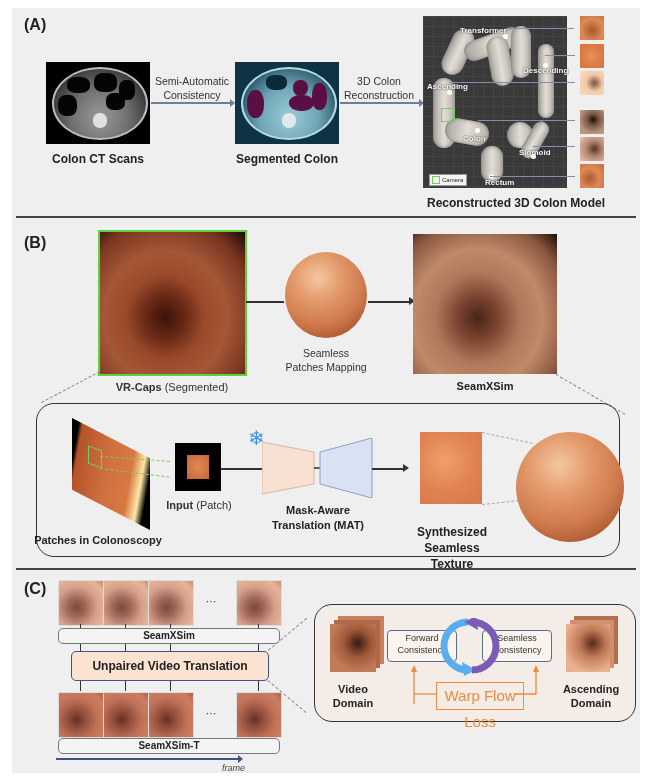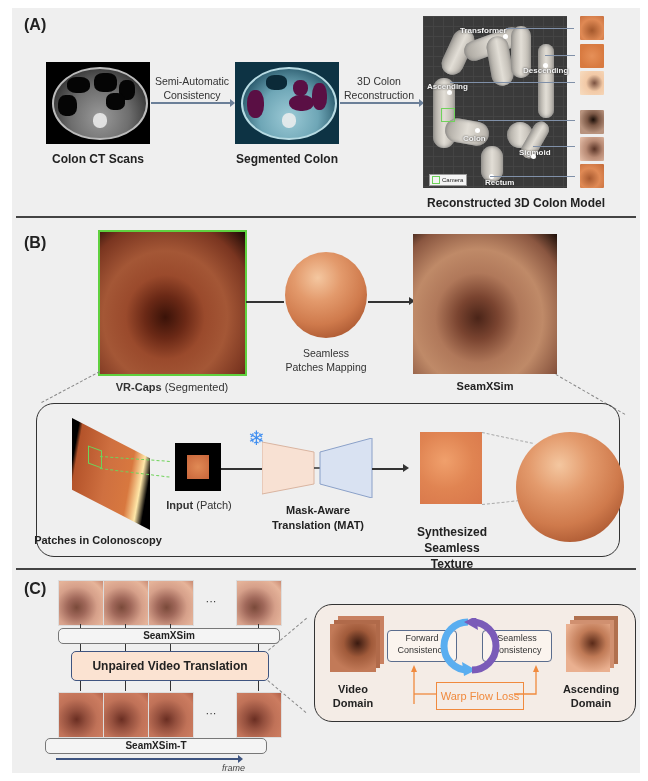--- a/index.html
+++ b/index.html
@@ -223,21 +223,21 @@
   <div class="vline" style="left:125px;top:681px;height:10px;"></div>
   <div class="vline" style="left:170px;top:681px;height:10px;"></div>
   <div class="vline" style="left:258px;top:681px;height:10px;"></div>
 
   <div class="frame frame2" style="left:58px;top:692px;"></div>
   <div class="frame frame2" style="left:103px;top:692px;"></div>
   <div class="frame frame2" style="left:148px;top:692px;"></div>
   <div class="caption-n" style="left:196px;top:706px;width:30px;font-size:11px;">···</div>
   <div class="frame frame2" style="left:236px;top:692px;"></div>
 
-  <div class="pill" style="left:45px;top:738px;width:220px;height:14px;line-height:14px;">SeamXSim-T</div>
+  <div class="pill" style="left:58px;top:738px;width:220px;height:14px;line-height:14px;">SeamXSim-T</div>
 
   <div class="hline" style="left:56px;top:758px;width:182px;height:1.5px;background:#3e5480;"></div>
   <div class="arrowhead" style="left:238px;top:755px;border-left:5px solid #3e5480;"></div>
   <div class="abs" style="left:222px;top:763px;font-size:9px;font-style:italic;color:#444;">frame</div>
 
   <div class="dash" style="left:268px;top:650px;width:50px;transform:rotate(-40deg);"></div>
   <div class="dash" style="left:268px;top:680px;width:50px;transform:rotate(40deg);"></div>
 
   <div class="rbox" style="left:314px;top:604px;width:320px;height:116px;background:#f4ece6;"></div>
 
@@ -263,20 +263,20 @@
     <polygon points="38,12 24,4 36,-2" fill="#7a5bb8"></polygon>
   </svg>
 
   <svg class="abs" style="left:410px;top:664px;" width="130" height="52">
     <polyline points="4,40 4,6" fill="none" stroke="#f08a3e" stroke-width="1.3"></polyline>
     <polygon points="1,8 4,1 7,8" fill="#f08a3e"></polygon>
     <polyline points="4,30 26,30" fill="none" stroke="#f08a3e" stroke-width="1.3"></polyline>
     <polyline points="104,30 126,30 126,6" fill="none" stroke="#f08a3e" stroke-width="1.3"></polyline>
     <polygon points="123,8 126,1 129,8" fill="#f08a3e"></polygon>
   </svg>
-  <div class="abs" style="left:436px;top:682px;width:86px;height:26px;border:1.3px solid #f08a3e;font-size:11px;color:#f08a3e;text-align:center;line-height:26px;">Warp Flow Loss</div>
+  <div class="abs" style="left:436px;top:682px;width:86px;height:26px;border:1.3px solid #f08a3e;font-size:15px;color:#f08a3e;text-align:center;line-height:26px;">Warp Flow Loss</div>
 
   <div class="abs" style="left:566px;top:624px;width:44px;height:48px;background:radial-gradient(circle at 60% 40%,#5a2a18,#c07a56 35%,#eab090 75%);box-shadow:4px -4px 0 #d09070,8px -8px 0 #b0704e;"></div>
   <div class="caption-b" style="left:556px;top:682px;width:70px;font-size:11px;line-height:1.3;">
     <div>Ascending</div>
     <div>Domain</div>
   </div>
 </div>
 
 </body></html>

